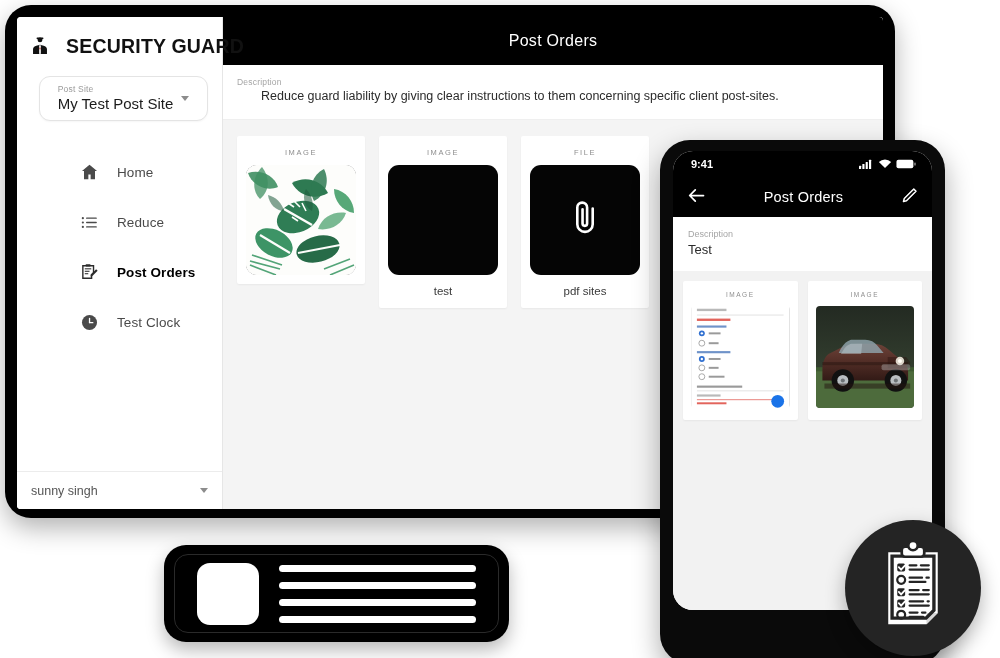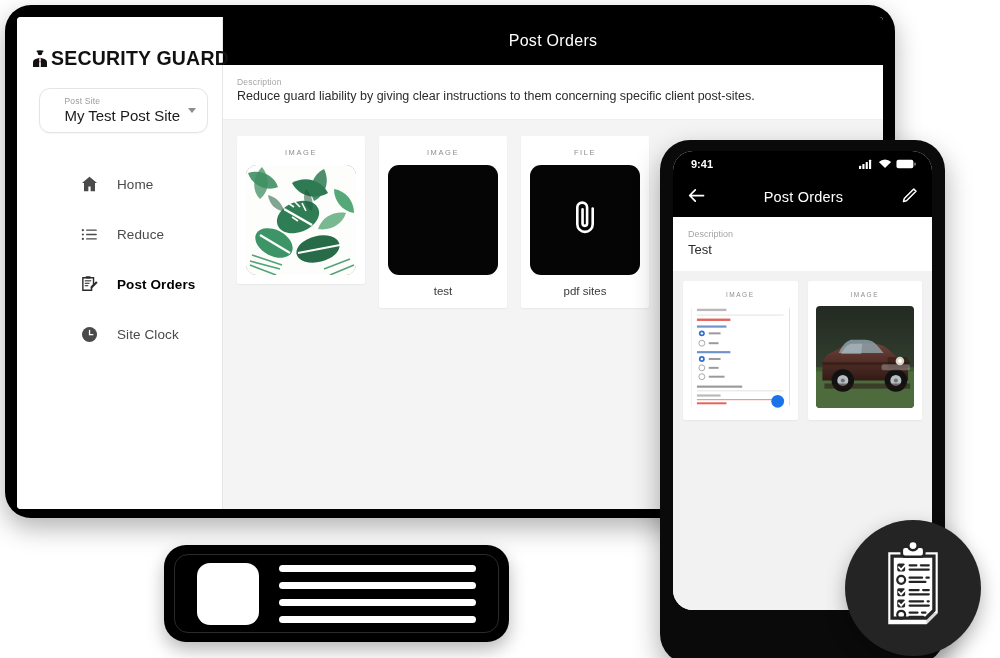--- a/index.html
+++ b/index.html
@@ -23,33 +23,32 @@
     background:#ffffff;border-radius:4px;overflow:hidden;display:flex;
   }
 
   
   .sidebar{
     width:205px;flex:0 0 205px;background:#ffffff;
     border-right:1px solid #e6e6e6;
     display:flex;flex-direction:column;position:relative;
   }
   .brand{
-    display:flex;align-items:flex-end;gap:0;
+    display:flex;align-items:flex-start;gap:15px;
     padding:18px 10px 12px 12px;
-    margin-top:12px;
   }
   .brand-icon{width:22px;height:22px;flex:0 0 22px;}
   .brand-text{
     font-size:19.5px;font-weight:700;letter-spacing:.2px;color:#111;
     white-space:nowrap;
   }
   .site-select{
     margin:6px 14px 0 22px;border:1px solid #e4e4e4;border-radius:11px;
     padding:7px 11px 8px 11px;display:flex;align-items:center;
-    justify-content:flex-end;background:#fff;
+    justify-content:center;background:#fff;
     box-shadow:0 1px 2px rgba(0,0,0,.04);
   }
   .site-select-labels{display:flex;flex-direction:column;gap:1px;min-width:0;}
   .site-label{font-size:8.5px;color:#9a9a9a;letter-spacing:.2px;}
   .site-value{font-size:15px;color:#1b1b1b;white-space:nowrap;}
   .caret{
     width:0;height:0;border-left:4.5px solid transparent;
     border-right:4.5px solid transparent;border-top:5px solid #8c8c8c;
     flex:0 0 auto;margin-left:8px;
   }
@@ -74,21 +73,21 @@
   .topbar{
     height:48px;background:#000;color:#fff;display:flex;
     align-items:center;justify-content:center;flex:0 0 48px;
   }
   .topbar-title{font-size:16px;letter-spacing:.3px;}
   .desc-panel{
     background:#fff;padding:12px 14px 14px 14px;flex:0 0 auto;
     border-bottom:1px solid #efefef;
   }
   .desc-label{font-size:8.5px;color:#a5a5a5;letter-spacing:.2px;margin-bottom:1px;}
-  .desc-text{font-size:12.5px;color:#2b2b2b;line-height:1.35;}
+  .desc-text{font-size:12.5px;color:#2b2b2b;line-height:1.35;margin-left:24px;}
   .cards{display:flex;gap:14px;padding:16px 14px;align-items:flex-start;}
   .card{
     background:#fff;border-radius:2px;padding:9px 9px 9px 9px;
     display:flex;flex-direction:column;align-items:center;
     box-shadow:0 1px 2px rgba(0,0,0,.05);
   }
   .card-type{
     font-size:7.5px;letter-spacing:1.6px;color:#8e8e8e;
     margin:3px 0 8px 0;text-transform:uppercase;
   }
@@ -235,25 +234,29 @@
 
 
           <div class="nav-item">
             <span class="nav-icon">
               <svg viewBox="0 0 24 24" width="21" height="21">
                 <circle cx="12" cy="12" r="8.6" fill="#4a4a4a"></circle>
                 <rect x="11.3" y="6.6" width="1.5" height="6.2" rx=".7" fill="#fff"></rect>
                 <rect x="11.3" y="11.4" width="5.2" height="1.5" rx=".7" fill="#fff"></rect>
               </svg>
             </span>
-            <span class="nav-label">Site Clock</span>
-          </div>
-
-        </div>
-
+            <span class="nav-label">Test Clock</span>
+          </div>
+
+        </div>
+
+        <div class="user-bar">
+          <span class="user-name">sunny singh</span>
+          <span class="caret"></span>
+        </div>
       </div>
 
       <div class="main">
 
         <div class="topbar">
           <span class="topbar-title">Post Orders</span>
         </div>
 
         <div class="desc-panel">
           <div class="desc-label">Description</div>

